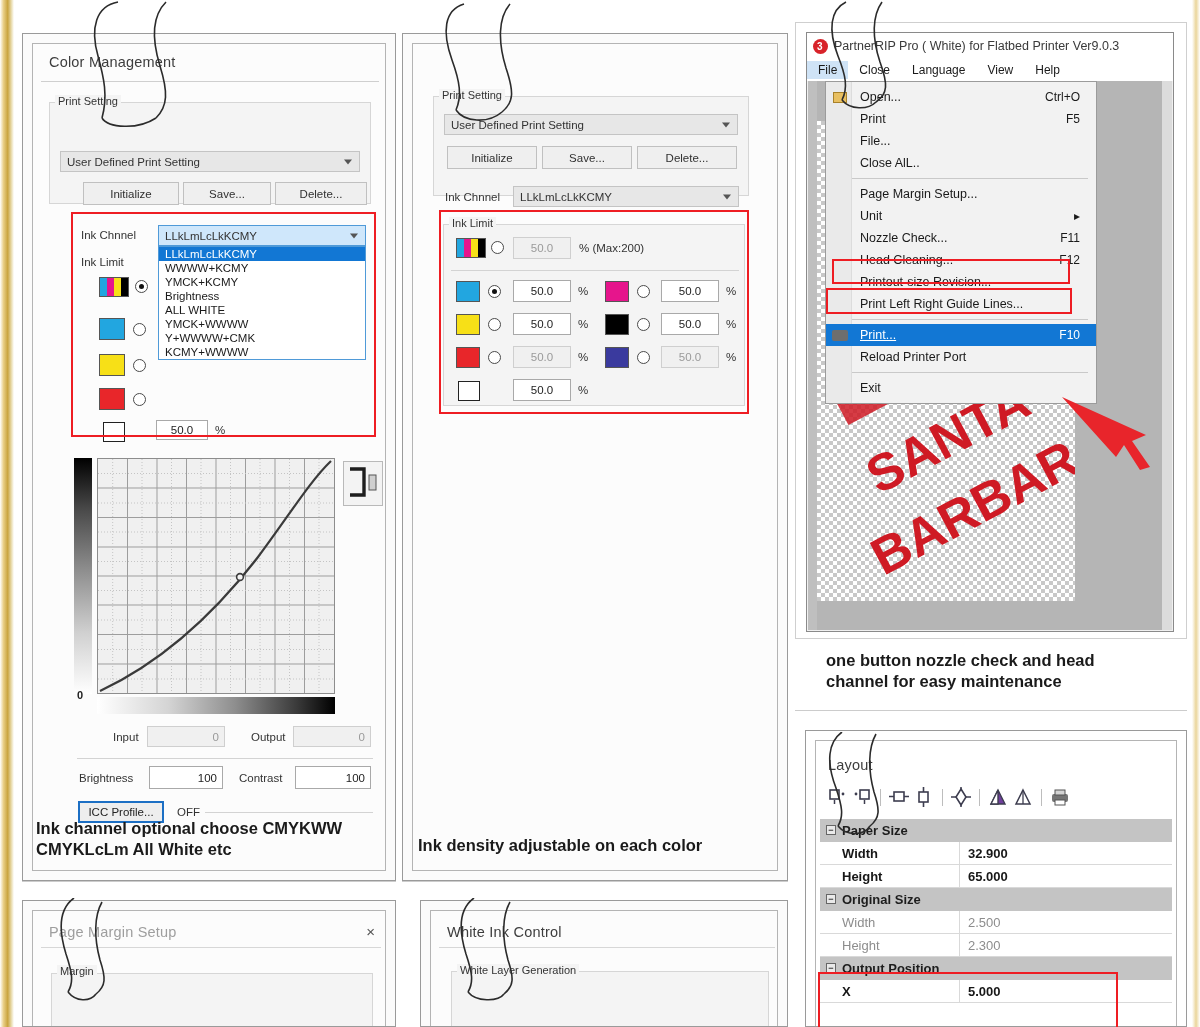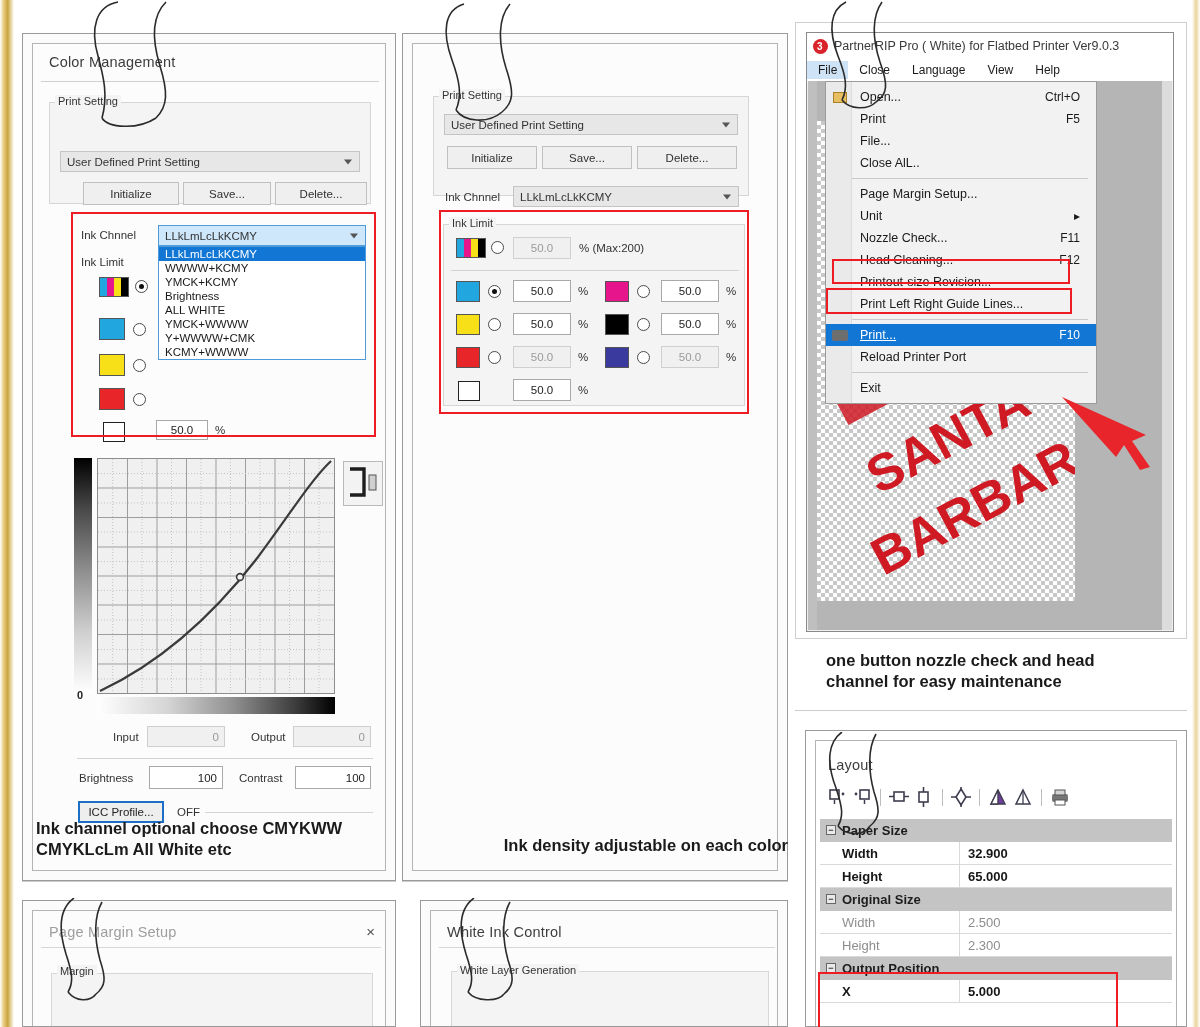--- a/index.html
+++ b/index.html
@@ -281,21 +281,21 @@
 
     <div class="swatch" style="left:55px;top:347px;width:22px;height:20px;background:#ffffff;border:1.6px solid #222;"></div>
     <div class="txtbox ctr" style="left:110px;top:345px;width:58px;height:22px;">50.0</div>
     <div class="lbl" style="left:175px;top:350px;">%</div>
   </div>
 
   <div class="redbox" style="left:36px;top:176px;width:310px;height:204px;"></div>
 
 </div>
 
-<div class="caption" style="left:418px;top:835px;width:370px;text-align:right;">
+<div class="caption" style="left:418px;top:835px;width:370px;">
   <div>Ink density adjustable on each color</div>
 </div>
 <div style="position:absolute;left:402px;top:881px;width:386px;height:1px;background:#cccccc;"></div>
 
 <div class="card" style="left:795px;top:22px;width:392px;height:617px;background:#ffffff;border-color:#cfcfcf;">
 </div>
 
 <div class="appwin" style="left:806px;top:32px;width:368px;height:600px;">
   <div class="apptitle">
     <span style="width:15px;height:15px;border-radius:50%;background:#d8232a;margin-right:6px;display:inline-block;position:relative;">

